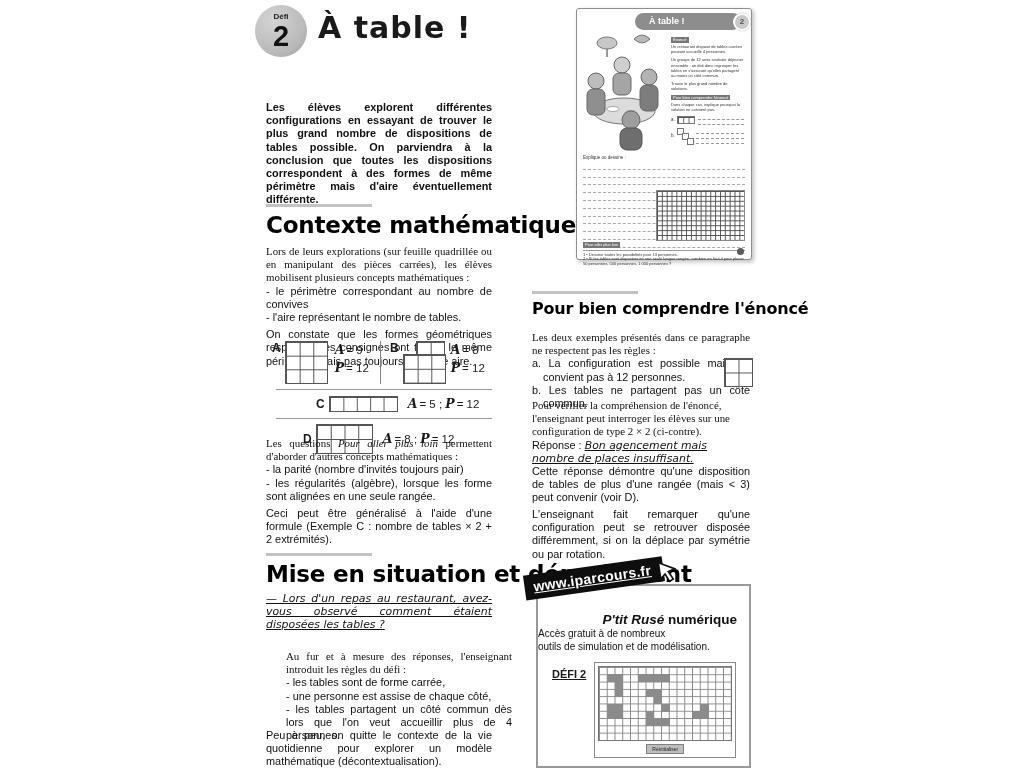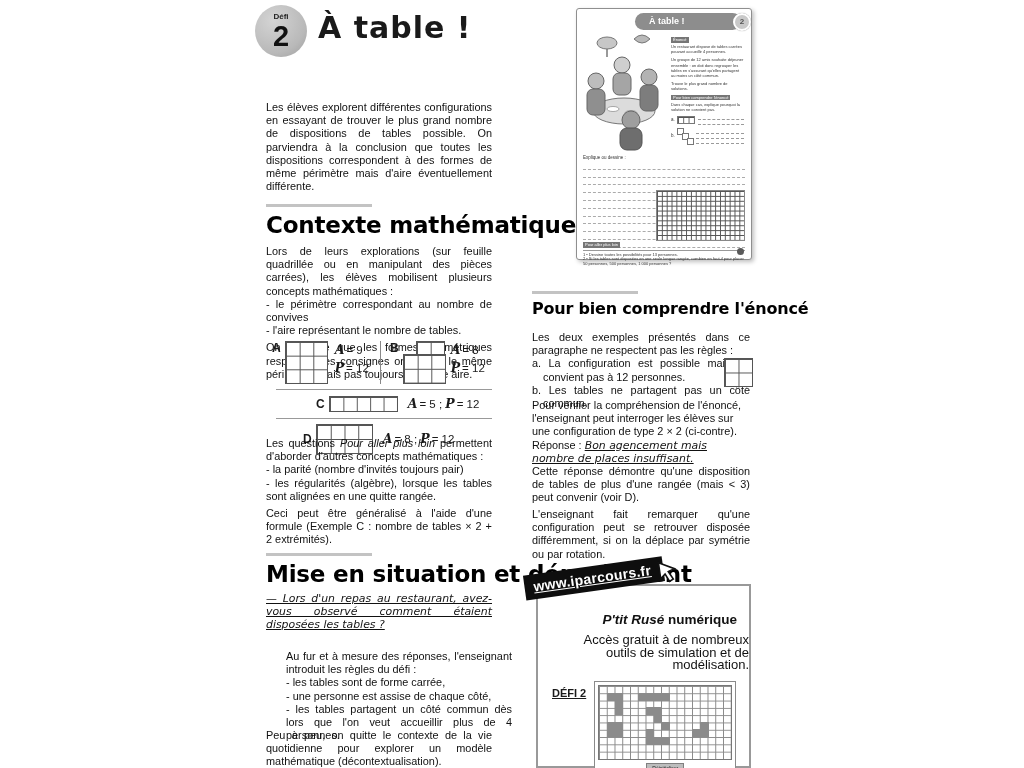--- a/index.html
+++ b/index.html
@@ -12,21 +12,21 @@
   .defi-badge{left:255px;top:5px;width:52px;height:52px;border-radius:50%;
     background:radial-gradient(circle at 35% 30%, #d4d4d4, #b9b9b9 65%, #9d9d9d);
     text-align:center;}
   .defi-word{font-size:8px;color:#222;margin-top:7px;font-weight:bold;}
   .defi-num{font-size:29px;font-weight:bold;color:#111;line-height:30px;}
   .page-title{left:318px;top:10px;font-family:"DejaVu Sans",sans-serif;
     font-size:30px;font-weight:800;letter-spacing:1px;margin:0;}
   
   .body-txt{font-size:10.9px;line-height:13.2px;text-align:justify;color:#111;}
   .body-txt p{margin:0 0 8px 0;}
-  .body-txt .nomb{margin:0;}
+  .body-txt .nomb{margin:0;font-family:Liberation Serif, serif;}
   .hang{padding-left:11px;text-indent:-11px;}
   .sec-rule{width:106px;height:3px;background:#c3c3c3;margin-bottom:5px;}
   .sec-title{font-family:"DejaVu Sans",sans-serif;font-size:23px;font-weight:600;
     letter-spacing:-0.2px;color:#000;}
   .hand{font-family:"DejaVu Sans",sans-serif;font-style:italic;text-decoration:underline;}
   
   #diagrams{left:270px;top:341px;width:222px;font-size:11.5px;}
   .diag-row1{display:flex;}
   .diag-half{display:flex;align-items:flex-start;width:110px;}
   .diag-half.right{border-left:1px solid #888;padding-left:7px;width:104px;}
@@ -78,42 +78,42 @@
   .right-col{width:218px;}
   .mini-grid2x2{left:724px;top:358px;width:27px;height:27px;background-color:#fff;z-index:3;
     border:1px solid #555;background-size:13.5px 13.5px;}
   
   #numbox{left:536px;top:584px;width:211px;height:180px;border:2px solid #999;background:#fff;}
   .banner-wrap{position:absolute;left:-14px;top:-20px;transform:rotate(-8deg);}
   .banner-text{display:inline-block;background:#0e0e0e;color:#fff;font-weight:bold;font-size:14px;
     letter-spacing:0.3px;padding:4px 12px 5px 9px;text-decoration:underline;}
   .banner-cursor{position:absolute;right:-16px;top:4px;}
   .num-title{text-align:right;margin:26px 12px 0 16px;font-size:13.5px;font-weight:600;color:#111;}
-  .num-sub{text-align:right;font-size:13px;line-height:12.5px;margin-top:7px;color:#111;}
+  .num-sub{text-align:left;font-size:10px;line-height:12.5px;margin-top:1px;color:#111;}
   .num-row{display:flex;margin-top:9px;}
   .defi-label{font-weight:bold;font-size:11px;text-decoration:underline;margin:6px 0 0 14px;white-space:nowrap;}
   .sim-box{margin-left:8px;border:1px solid #8a8a8a;background:#fff;padding:3px 3px 2px 3px;}
   .sim-grid{position:relative;width:132px;height:73px;border:1px solid #777;overflow:hidden;
     background-image:linear-gradient(to right,#8a8a8a 0.8px,transparent 0.8px),
                      linear-gradient(to bottom,#8a8a8a 0.8px,transparent 0.8px);
     background-size:7.76px 7.3px;}
   .sim-cell{position:absolute;background:#8b8b8b;}
   .sim-btn{display:block;margin:3px auto 1px auto;background:#bdbdbd;border:1px solid #808080;
     font-size:5px;color:#222;padding:1px 5px;font-family:"Liberation Sans",sans-serif;}
 </style>
 </head>
 <body>
 
 <div class="abs defi-badge">
   <div class="defi-word">Défi</div>
   <div class="defi-num">2</div>
 </div>
 <h1 class="abs page-title">À table !</h1>
 
-<div class="abs body-txt" style="left:266px;top:101px;width:226px;font-weight:normal;">Les élèves explorent différentes configurations en essayant de trouver le plus grand nombre de dispositions de tables possible.  On parviendra à la conclusion que toutes les dispositions correspondent à des formes de même périmètre mais d'aire éventuellement différente.</div>
+<div class="abs body-txt" style="left:266px;top:101px;width:226px;font-weight:bold;">Les élèves explorent différentes configurations en essayant de trouver le plus grand nombre de dispositions de tables possible.  On parviendra à la conclusion que toutes les dispositions correspondent à des formes de même périmètre mais d'aire éventuellement différente.</div>
 
 <div class="abs" style="left:266px;top:204px;">
   <div class="sec-rule"></div>
   <div class="sec-title">Contexte mathématique</div>
 </div>
 
 <div class="abs body-txt" style="left:266px;top:245px;width:226px;">
   <p class="nomb">Lors de leurs explorations (sur feuille quadrillée ou en manipulant des pièces carrées), les élèves mobilisent plusieurs concepts mathématiques :</p>
   <div>- le périmètre correspondant au nombre de convives</div>
   <div>- l'aire représentant le nombre de tables.</div>
@@ -152,21 +152,21 @@
   <div class="diag-rowD">
     <span class="diag-label">D</span>
     <div class="ggrid gridD"></div>
     <div class="eqline"><span class="sym">A</span><span>= 8 ;</span> <span class="sym">P</span><span>= 12</span></div>
   </div>
 </div>
 
 <div class="abs body-txt" style="left:266px;top:437px;width:226px;">
   <p class="nomb"><span>Les questions </span><i>Pour aller plus loin</i><span> permettent d'aborder d'autres concepts mathématiques :</span></p>
   <div>- la parité (nombre d'invités toujours pair)</div>
-  <div>- les régularités (algèbre), lorsque les tables sont alignées en une quitte rangée.</div>
+  <div>- les régularités (algèbre), lorsque les forme sont alignées en une seule rangée.</div>
   <p style="margin-top:4px;">Ceci peut être généralisé à l'aide d'une formule (Exemple C : nombre de tables × 2 + 2 extrémités).</p>
 </div>
 
 <div class="abs" style="left:266px;top:553px;">
   <div class="sec-rule"></div>
   <div class="sec-title">Mise en situation et déroulement</div>
 </div>
 
 <div class="abs body-txt" style="left:266px;top:592px;width:226px;">
   <div class="hand">— Lors d'un repas au restaurant, avez-vous observé comment étaient disposées les tables ?</div>

